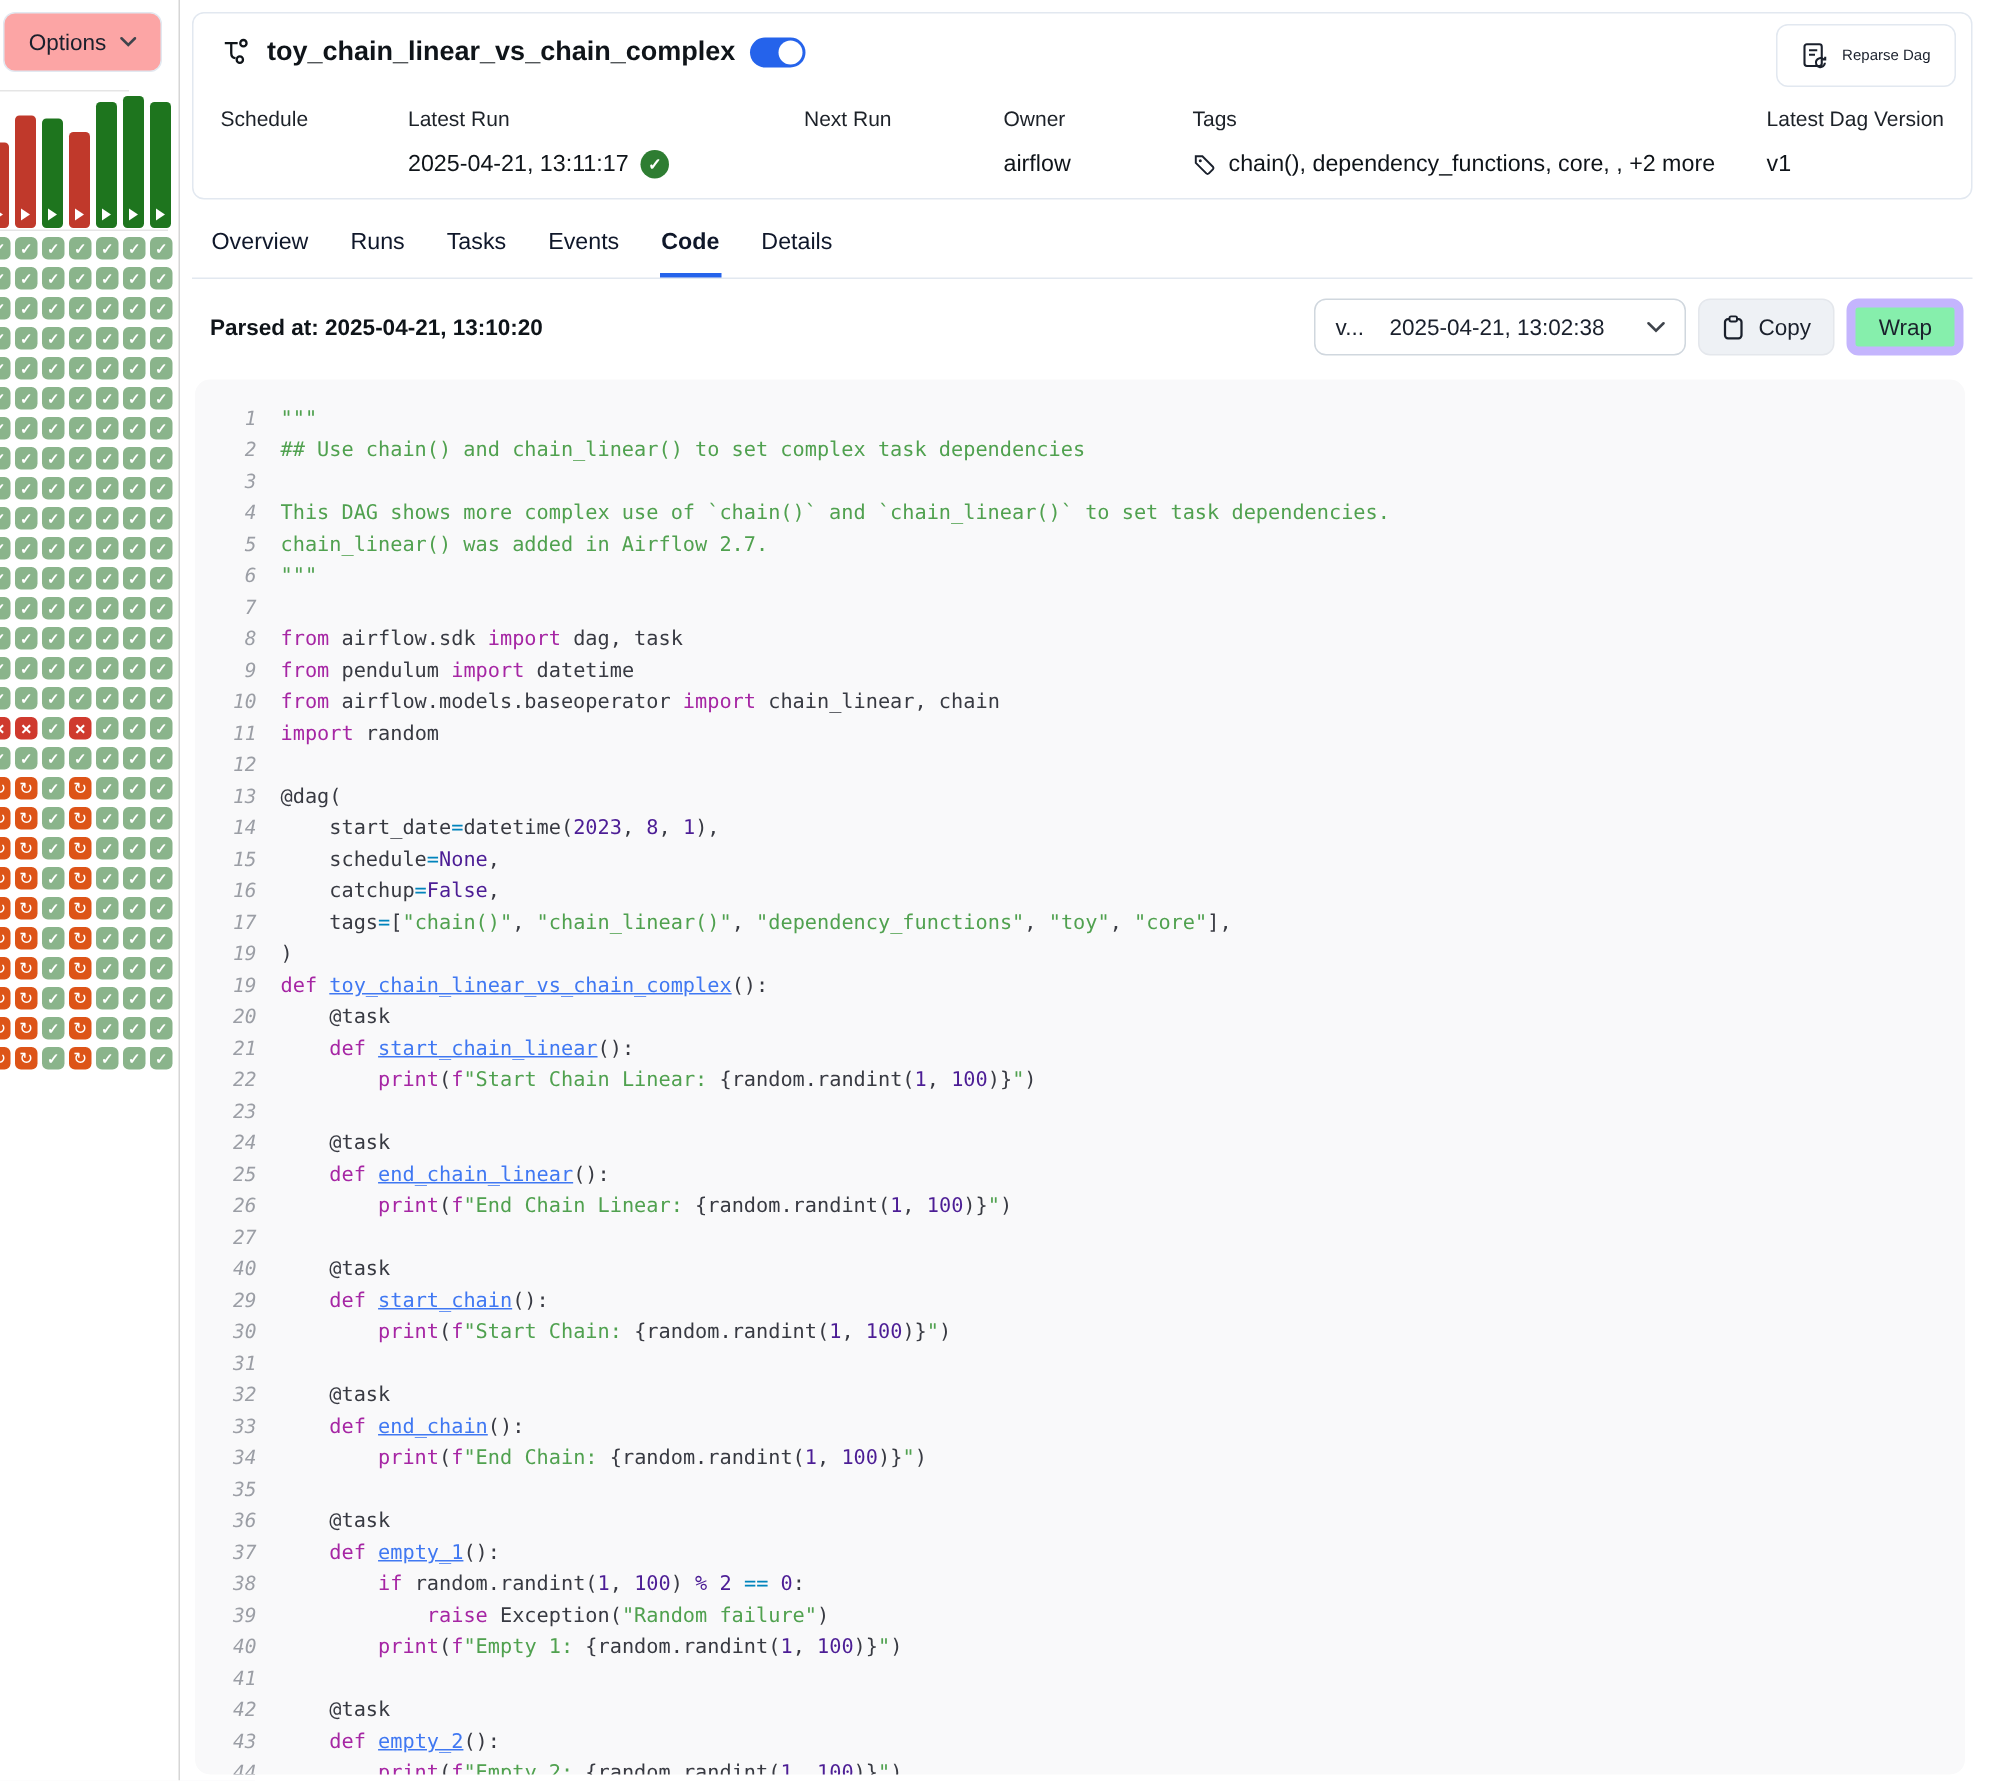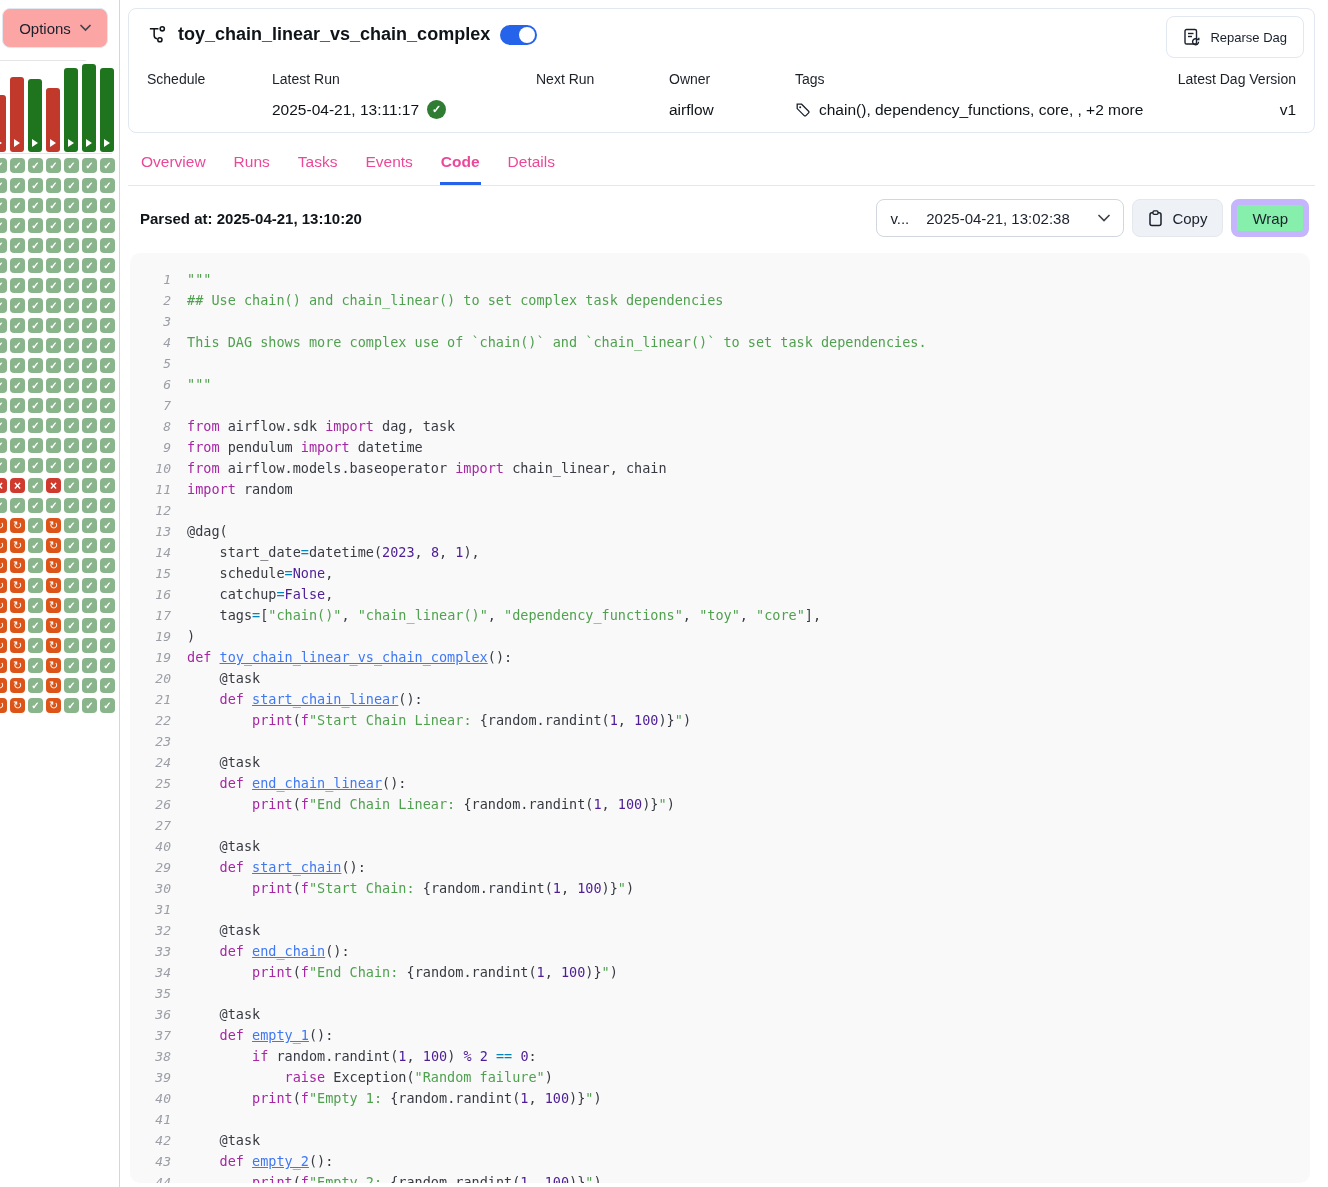--- a/index.html
+++ b/index.html
@@ -29,33 +29,33 @@
   .cell.r{background:#dd5418;font-size:11px;font-weight:400}
 
   
   .main{position:absolute;left:127px;top:0;width:1195px;height:1187px}
   .hcard{position:absolute;left:1px;top:8px;width:1187px;height:125px;border:1px solid #e2e8f0;border-radius:8px;box-sizing:border-box}
   .title-row{position:absolute;left:18px;top:15px;display:flex;align-items:center;gap:10px}
   .dag-title{font-size:18px;font-weight:700;color:#0f1419}
   .toggle{width:37px;height:20px;border-radius:10px;background:#2563eb;position:relative;cursor:pointer}
   .knob{position:absolute;right:2px;top:2px;width:16px;height:16px;border-radius:50%;background:#fff}
   .reparse{position:absolute;right:10px;top:7px;height:40px;padding:0 16px;display:flex;align-items:center;gap:9px;
-       background:#fff;border:1px solid #e2e8f0;border-radius:8px;font-size:13px;color:#1a202c;cursor:pointer}
+       background:#fff;border:1px solid #e2e8f0;border-radius:8px;font-size:10px;color:#1a202c;cursor:pointer}
   .fields{position:absolute;left:18px;right:18px;top:62px;display:flex}
   .field.f0{width:125px}.field.f1{width:264px}.field.f2{width:133px}.field.f3{width:126px}.field.f4{flex:1}
   .field.f5{text-align:right}
   .flabel{font-size:14px;color:#1c2128;margin-bottom:13px;white-space:nowrap}
   .fvalue{font-size:15.5px;color:#0f1419;display:flex;align-items:center;gap:8px;min-height:19px;white-space:nowrap}
-  .field.f5 .fvalue{justify-content:flex-end}
+  .field.f5 .fvalue{}
   .badge{width:19px;height:19px;border-radius:50%;background:#2e7d32;color:#fff;font-size:11px;font-weight:700;
          display:flex;align-items:center;justify-content:center}
 
   .tabs{position:absolute;left:1px;top:146px;width:1187px;border-bottom:1px solid #e2e8f0;display:flex;
         padding-left:12px;gap:26px;box-sizing:border-box}
-  .tab{font-size:15.5px;color:#ec4899;padding:7px 1px 11px;cursor:pointer;border-bottom:3px solid transparent}
+  .tab{font-size:15.5px;color:#0f172a;padding:7px 1px 11px;cursor:pointer;border-bottom:3px solid transparent}
   .tab.active{font-weight:700;border-bottom:3px solid #2563eb}
 
   .parsed{position:absolute;left:13px;top:210px;font-size:15px;font-weight:700;color:#0f1419}
   .tool-right{position:absolute;right:13px;top:199px;display:flex;gap:8px;height:38px}
   .vselect{width:248px;border:1px solid #d0d7de;border-radius:8px;display:flex;align-items:center;
        padding:0 13px;gap:17px;font-size:15px;color:#1a202c;box-sizing:border-box;cursor:pointer;background:#fff}
   .vselect .vval{flex:1}
   .btn{display:flex;align-items:center;gap:9px;padding:0 15px;border-radius:8px;font-size:15px;color:#1a202c;cursor:pointer}
   .btn-copy{background:#eef1f5;border:1px solid #e4e7ec}
   .btn-wrap{background:#86efac;border:6px solid #c4b5fd}
@@ -470,21 +470,21 @@
       <span>Wrap</span>
     </div>
   </div>
 
   <div class="codecard">
     <div>
         <div class="cl"><span class="ln">1</span><span class="ct"><span class="tk-s">"""</span></span></div>
         <div class="cl"><span class="ln">2</span><span class="ct"><span class="tk-s">## Use chain() and chain_linear() to set complex task dependencies</span></span></div>
         <div class="cl"><span class="ln">3</span><span class="ct"></span></div>
         <div class="cl"><span class="ln">4</span><span class="ct"><span class="tk-s">This DAG shows more complex use of `chain()` and `chain_linear()` to set task dependencies.</span></span></div>
-        <div class="cl"><span class="ln">5</span></div>
+        <div class="cl"><span class="ln">5</span><span class="ct"><span class="tk-s">chain_linear() was added in Airflow 2.7.</span></span></div>
         <div class="cl"><span class="ln">6</span><span class="ct"><span class="tk-s">"""</span></span></div>
         <div class="cl"><span class="ln">7</span><span class="ct"></span></div>
         <div class="cl"><span class="ln">8</span><span class="ct"><span class="tk-k">from</span><span class="tk-p"> airflow.sdk </span><span class="tk-k">import</span><span class="tk-p"> dag, task</span></span></div>
         <div class="cl"><span class="ln">9</span><span class="ct"><span class="tk-k">from</span><span class="tk-p"> pendulum </span><span class="tk-k">import</span><span class="tk-p"> datetime</span></span></div>
         <div class="cl"><span class="ln">10</span><span class="ct"><span class="tk-k">from</span><span class="tk-p"> airflow.models.baseoperator </span><span class="tk-k">import</span><span class="tk-p"> chain_linear, chain</span></span></div>
         <div class="cl"><span class="ln">11</span><span class="ct"><span class="tk-k">import</span><span class="tk-p"> random</span></span></div>
         <div class="cl"><span class="ln">12</span><span class="ct"></span></div>
         <div class="cl"><span class="ln">13</span><span class="ct"><span class="tk-p">@dag(</span></span></div>
         <div class="cl"><span class="ln">14</span><span class="ct"><span class="tk-p">    start_date</span><span class="tk-o">=</span><span class="tk-p">datetime(</span><span class="tk-n">2023</span><span class="tk-p">, </span><span class="tk-n">8</span><span class="tk-p">, </span><span class="tk-n">1</span><span class="tk-p">),</span></span></div>
         <div class="cl"><span class="ln">15</span><span class="ct"><span class="tk-p">    schedule</span><span class="tk-o">=</span><span class="tk-n">None</span><span class="tk-p">,</span></span></div>

